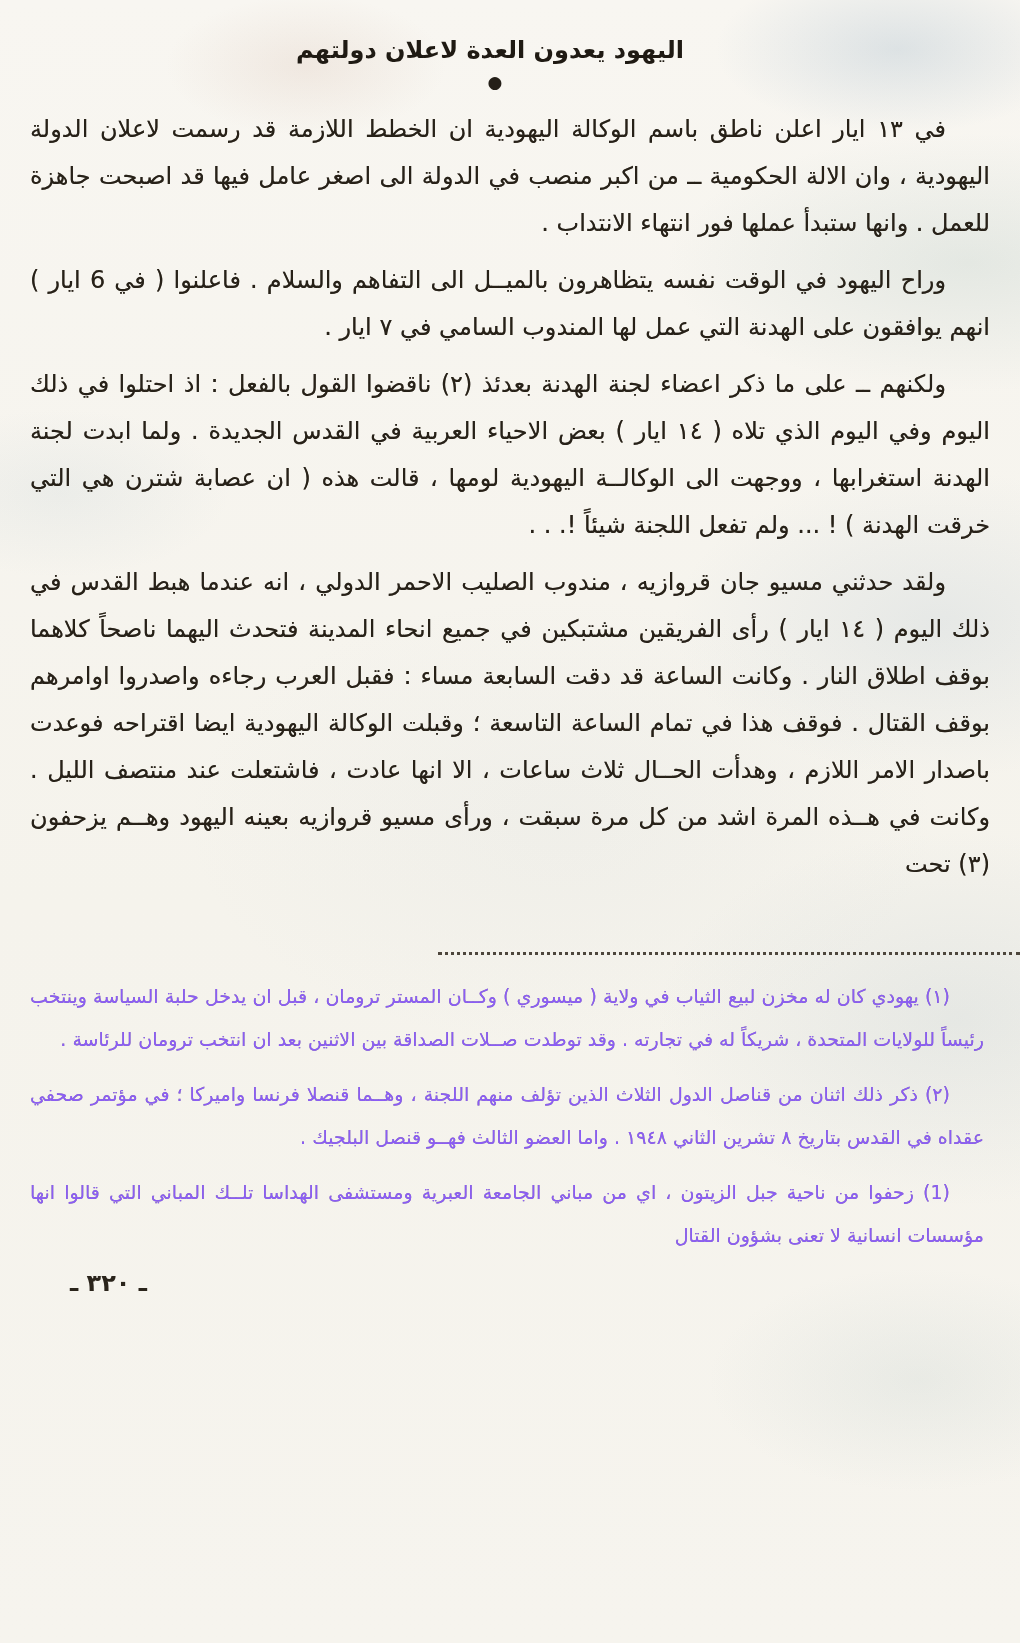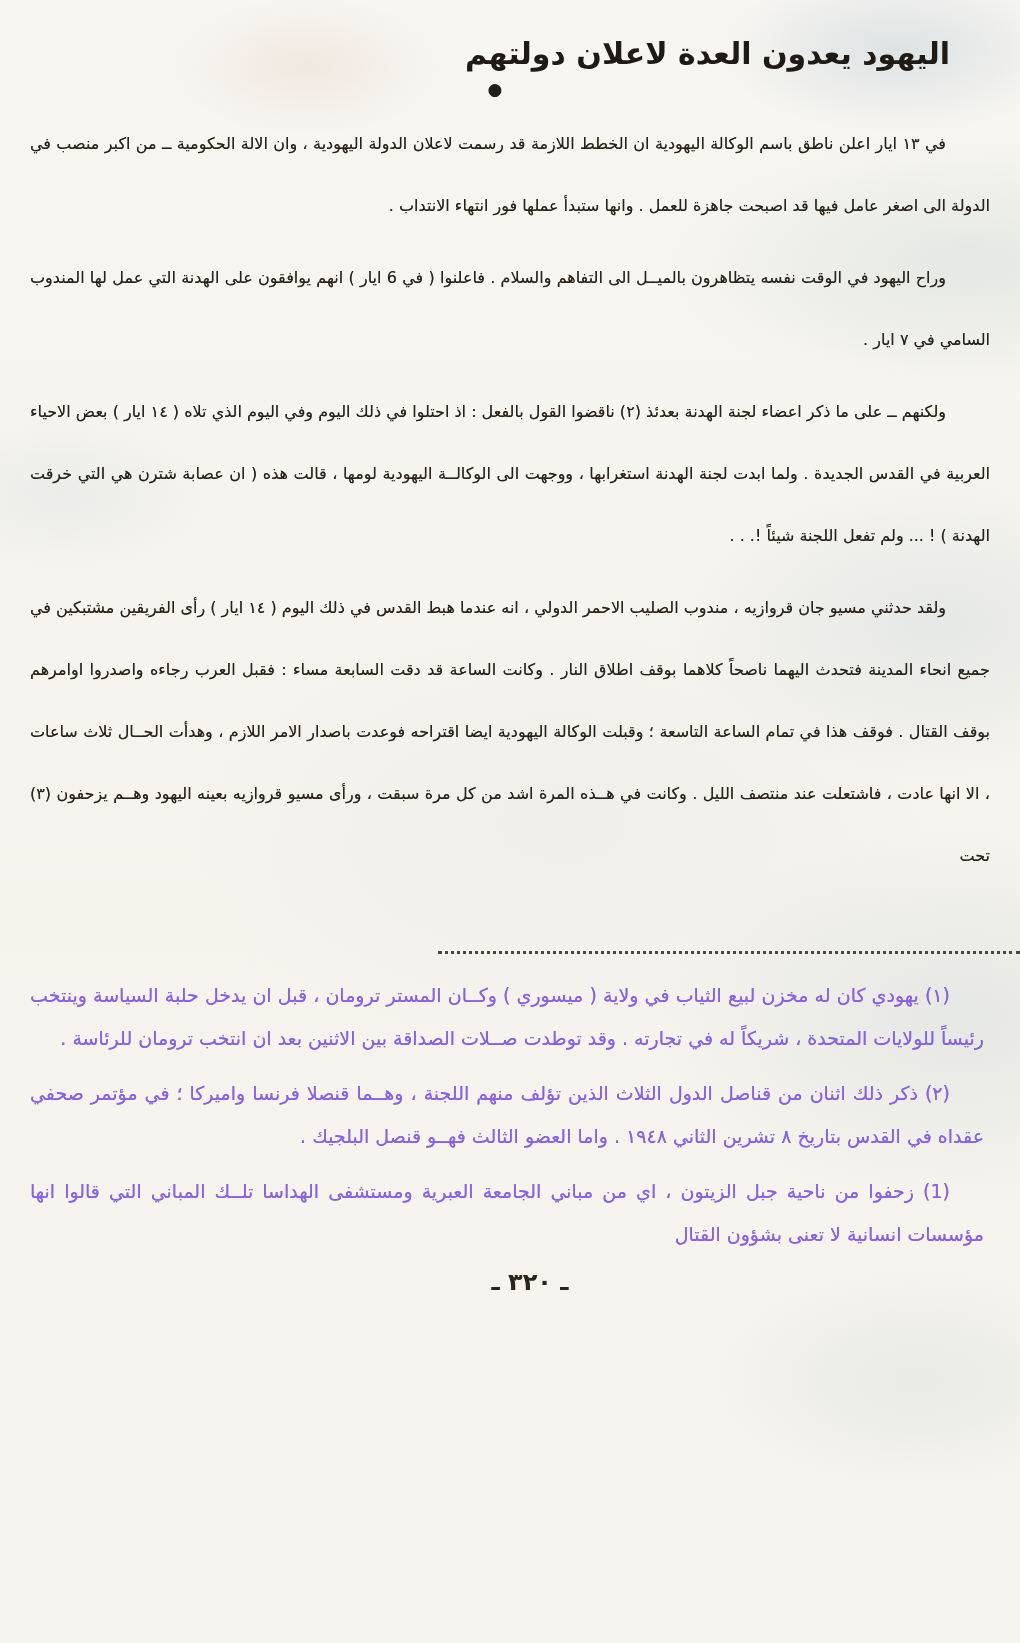--- a/index.html
+++ b/index.html
@@ -30,35 +30,36 @@
       radial-gradient(ellipse 200px 100px at 30% 4%,  rgba(215,190,175,0.25), transparent 70%),
       radial-gradient(ellipse 500px 300px at 55% 50%, rgba(190,200,205,0.10), transparent 75%),
       linear-gradient(180deg, #f8f6f1 0%, #f5f3ec 55%, #f6f4ee 100%);
   }
   .page-content {
     position: relative;
     padding: 24px 30px 0 30px;
     direction: rtl;
   }
   .page-title {
-    font-size: 30px;
+    text-align: center;
+    font-size: 24px;
     font-weight: bold;
     color: #1f1a13;
     margin: 12px 40px 6px 0;
     letter-spacing: 0.5px;
   }
   .divider-bullet {
     text-align: center;
     font-size: 17px;
     color: #241f18;
     margin: 8px 30px 14px 0;
   }
   .body-text p {
-    font-size: 16px;
-    line-height: 62px;
+    font-size: 24px;
+    line-height: 47px;
     text-align: justify;
     text-indent: 44px;
     margin: 0 0 10px 0;
     color: #272118;
     text-shadow: 0 0 0.5px rgba(40,32,22,0.55);
   }
   .footnote-rule {
     height: 0;
     border-top: 3px dotted #4d463c;
     width: 582px;
@@ -67,21 +68,21 @@
   .footnotes p {
     font-size: 19px;
     line-height: 43px;
     text-align: justify;
     text-indent: 34px;
     margin: 0 6px 12px 0;
     color: #8b5cf6;
     text-shadow: 0 0 0.4px rgba(44,38,29,0.5);
   }
   .page-number {
-    text-align: center;
+    text-align: left;
     font-size: 24px;
     font-weight: bold;
     color: #2a241b;
     margin: 10px 0 0 40px;
   }
 </style>
 </head>
 <body>
 
 <div class="scan-texture"></div>

